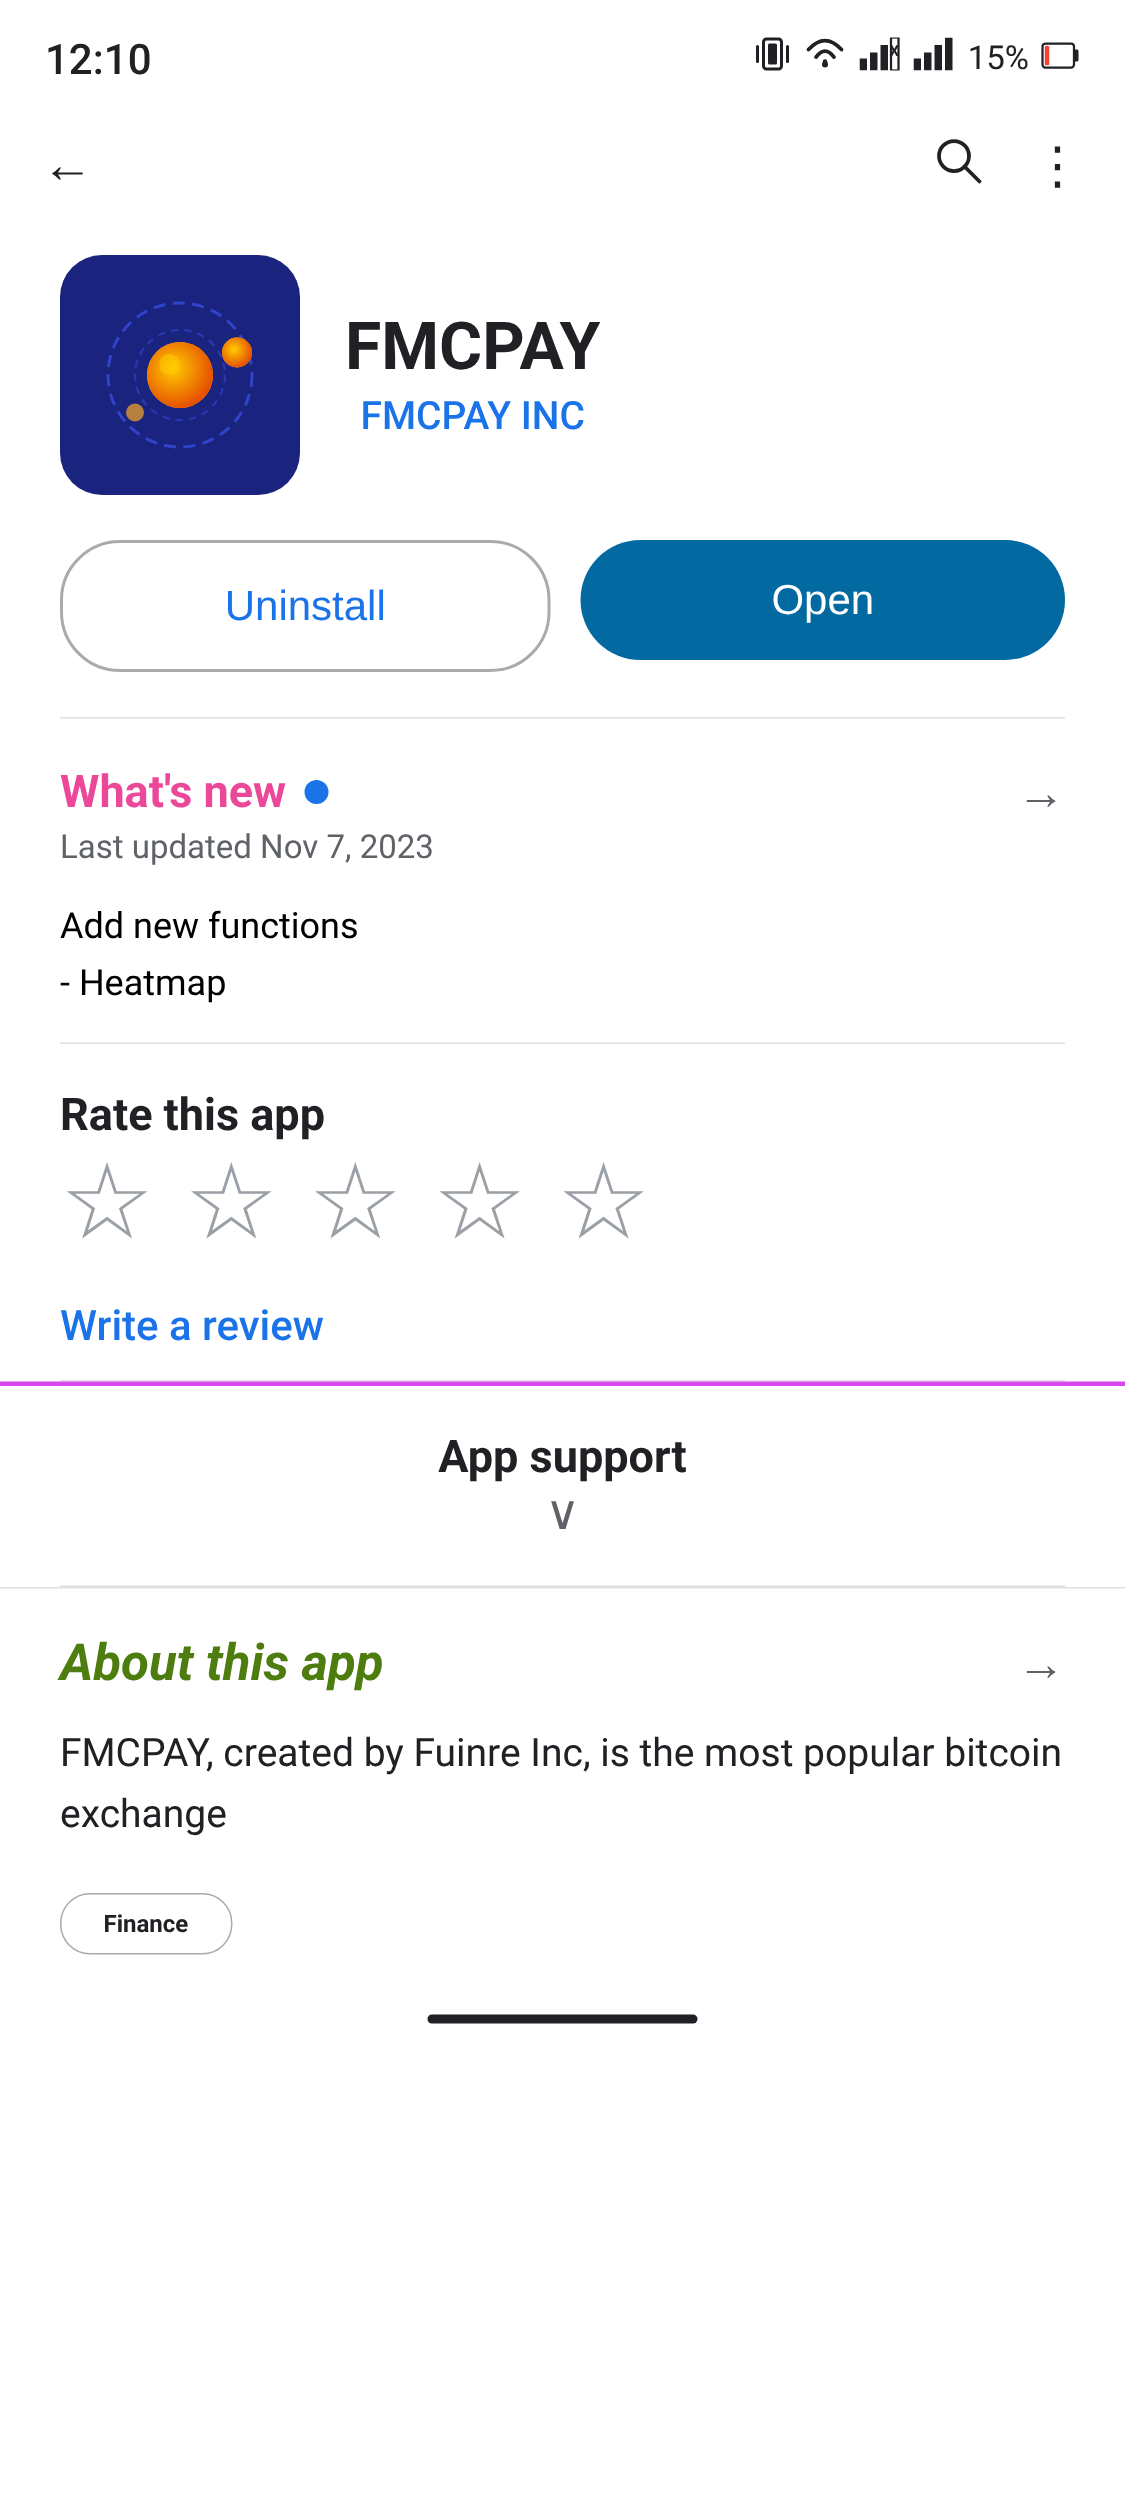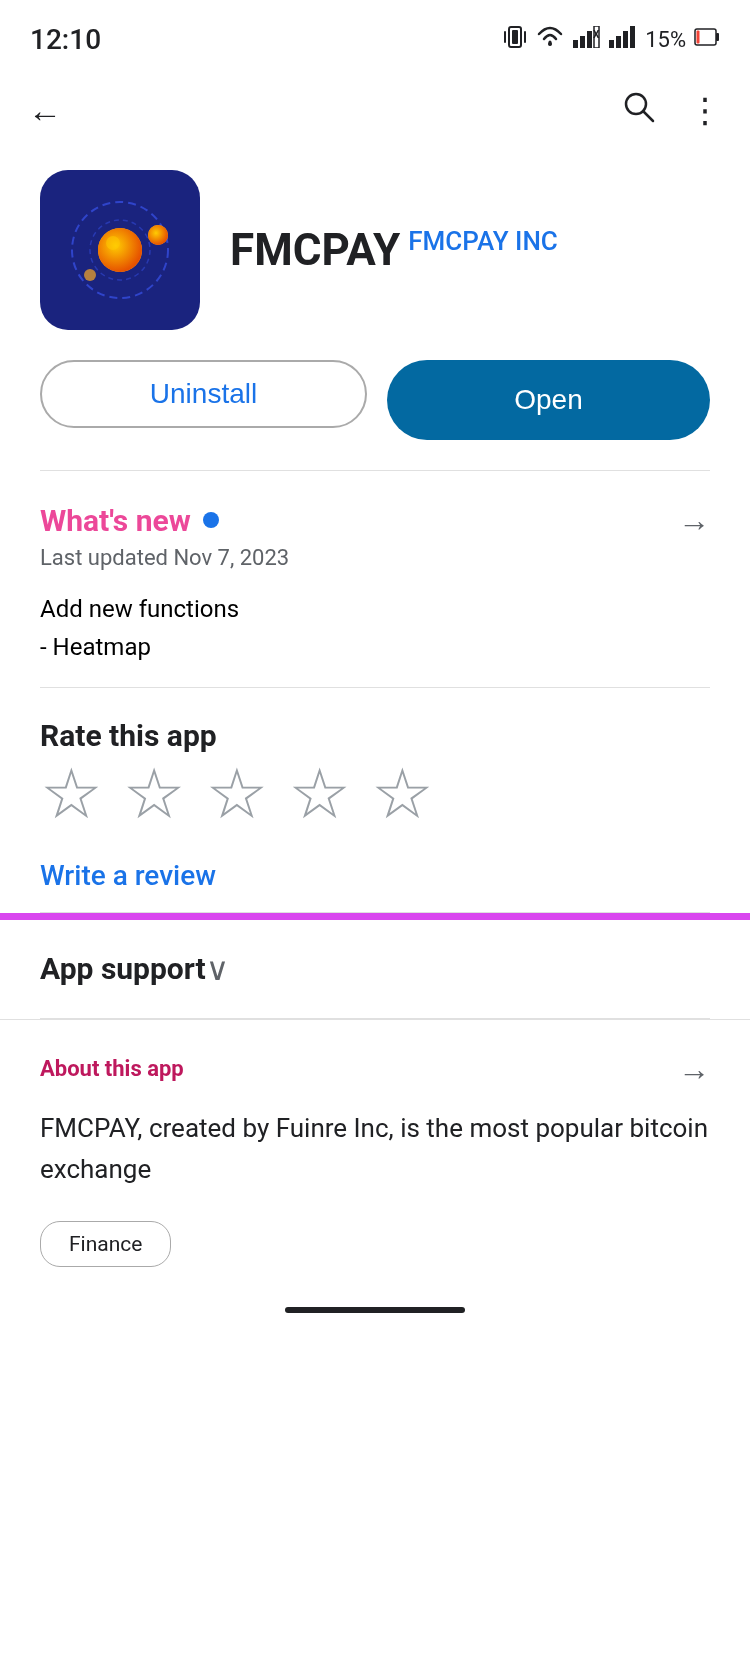--- a/index.html
+++ b/index.html
@@ -76,22 +76,23 @@
       justify-content: center;
       flex-shrink: 0;
       overflow: hidden;
     }
     .app-icon-svg {
       width: 140px;
       height: 140px;
     }
     .app-info {
       display: flex;
-      flex-direction: row;
+      flex-direction: column;
       gap: 8px;
+      align-items: center;
     }
     .app-name {
       font-size: 44px;
       font-weight: 700;
       color: #202124;
       line-height: 1.1;
     }
     .app-developer {
       font-size: 26px;
       font-weight: 500;
@@ -99,21 +100,21 @@
     }
 
     
     .action-buttons {
       display: flex;
       gap: 20px;
       padding: 0 40px 30px 40px;
     }
     .btn-uninstall {
       flex: 1;
-      height: 68px;
+      height: 88px;
       border: 2px solid #aaa;
       border-radius: 40px;
       background: #fff;
       font-size: 28px;
       font-weight: 500;
       color: #1a73e8;
       cursor: pointer;
     }
     .btn-open {
       flex: 1;
@@ -207,24 +208,25 @@
       font-weight: 500;
       color: #1a73e8;
       cursor: pointer;
       margin-bottom: 10px;
       display: inline-block;
     }
 
     
     .app-support-section {
       padding: 30px 40px;
-      border-top: 7px solid #d946ef;
+      border-top: 3px solid #d946ef;
       display: flex;
       justify-content: flex-start;
       align-items: center;
+      flex-direction: column;
     }
     .support-title {
       font-size: 30px;
       font-weight: 700;
       color: #202124;
     }
     .chevron-down {
       font-size: 32px;
       color: #5f6368;
     }
@@ -234,38 +236,39 @@
       padding: 30px 40px 20px 40px;
       border-top: 1px solid #e0e0e0;
     }
     .about-header {
       display: flex;
       justify-content: space-between;
       align-items: center;
       margin-bottom: 20px;
     }
     .about-title {
-      font-size: 22px;
-      font-weight: 700;
-      color: #be185d;
+      font-size: 34px;
+      font-weight: 700;
+      color: #4d7c0f;
+      font-style: italic;
     }
     .about-description {
       font-size: 26px;
       color: #202124;
       line-height: 1.6;
       margin-bottom: 30px;
     }
     .category-tag {
       display: inline-block;
       border: 1.5px solid #aaa;
       border-radius: 20px;
       padding: 10px 28px;
-      font-size: 21px;
-      color: #202124;
-      font-weight: 400;
+      font-size: 16px;
+      color: #202124;
+      font-weight: 700;
     }
 
     
     .bottom-indicator {
       display: flex;
       justify-content: center;
       padding: 20px 0 16px 0;
     }
     .bottom-bar {
       width: 180px;

